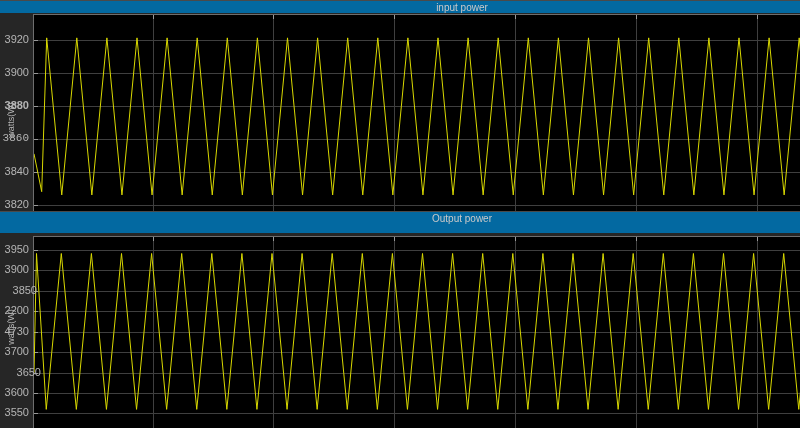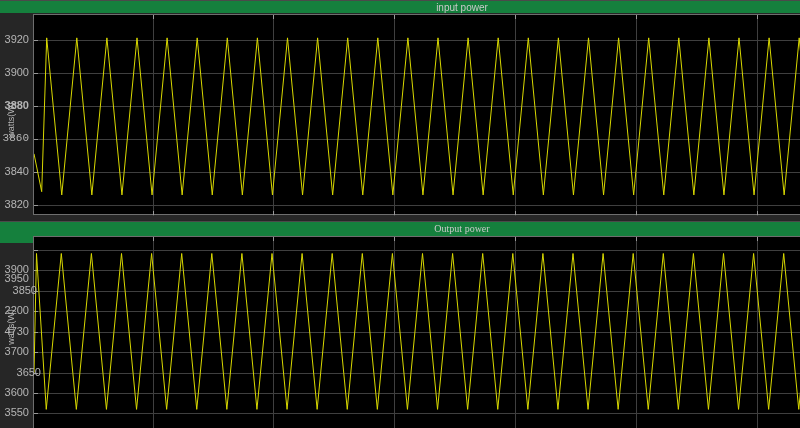--- a/index.html
+++ b/index.html
@@ -4,21 +4,21 @@
 <style>
   html,body{margin:0;padding:0;}
   body{
     width:800px;height:428px;overflow:hidden;position:relative;
     background:#262626;
     font-family:"Liberation Sans", sans-serif;
   }
   .scope{position:absolute;left:0;top:0;width:800px;height:428px;}
   .titlebar{
     position:absolute;left:0;width:800px;
-    background:#15803d;border-top:1px solid #4a4a4a;
+    background:#0369a1;border-top:1px solid #4a4a4a;
     box-sizing:border-box;
   }
   .titlebar .title{
     position:absolute;left:462px;top:0;transform:translateX(-50%);
     font-size:10px;line-height:13px;color:#c9c9c9;white-space:nowrap;
   }
   .plot{
     position:absolute;background:#000;
     border-left:1px solid #6e6e6e;border-top:1px solid #6e6e6e;
     box-sizing:border-box;
@@ -82,21 +82,21 @@
   <div id="yl0" class="ylabel" style="left:-12px;top:115px;width:46px;text-align:center;">watts(W)</div>
   <div id="ticks0">
       <div class="ticklabel" style="left: 0px; top: 35.3306px;">3920</div>
       <div class="ticklabel" style="left: 0px; top: 68.2275px;">3900</div>
       <div class="ticklabel" style="left: 0px; top: 101.124px; font-weight: bold;">3880</div>
       <div class="ticklabel" style="left: 0px; top: 134.021px; font-family: Liberation Mono, monospace;">3860</div>
       <div class="ticklabel" style="left: 0px; top: 166.918px;">3840</div>
       <div class="ticklabel" style="left: 0px; top: 199.815px;">3820</div>
     </div>
 
-  <div class="titlebar" id="tb1" style="top:221px;height:22px;font-family:Liberation Serif, serif;">
+  <div class="titlebar" id="tb1" style="top:211px;height:22px;">
     <span class="title">Output power</span>
   </div>
 
   <div class="plot" id="plot1" style="left:33px;top:236px;width:767px;height:192px;">
       <svg width="767" height="192" viewBox="0 0 767 192">
         <line x1="0" y1="13.5" x2="767" y2="13.5" stroke="#3f3f3f" stroke-width="1"></line>
         <line x1="0" y1="33.5" x2="767" y2="33.5" stroke="#3f3f3f" stroke-width="1"></line>
         <line x1="0" y1="54.5" x2="767" y2="54.5" stroke="#3f3f3f" stroke-width="1"></line>
         <line x1="0" y1="74.5" x2="767" y2="74.5" stroke="#3f3f3f" stroke-width="1"></line>
         <line x1="0" y1="95.5" x2="767" y2="95.5" stroke="#3f3f3f" stroke-width="1"></line>
@@ -124,21 +124,21 @@
         <line x1="360.5" y1="0" x2="360.5" y2="4" stroke="#999999" stroke-width="1"></line>
         <line x1="481.5" y1="0" x2="481.5" y2="4" stroke="#999999" stroke-width="1"></line>
         <line x1="602.5" y1="0" x2="602.5" y2="4" stroke="#999999" stroke-width="1"></line>
         <line x1="723.5" y1="0" x2="723.5" y2="4" stroke="#999999" stroke-width="1"></line>
         <polyline points="0.00,135.54 2.50,16.49 12.25,172.36 27.30,16.49 42.35,172.36 57.40,16.49 72.45,172.36 87.50,16.49 102.55,172.36 117.60,16.49 132.65,172.36 147.70,16.49 162.75,172.36 177.80,16.49 192.85,172.36 207.90,16.49 222.95,172.36 238.00,16.49 253.05,172.36 268.10,16.49 283.15,172.36 298.20,16.49 313.25,172.36 328.30,16.49 343.35,172.36 358.40,16.49 373.45,172.36 388.50,16.49 403.55,172.36 418.60,16.49 433.65,172.36 448.70,16.49 463.75,172.36 478.80,16.49 493.85,172.36 508.90,16.49 523.95,172.36 539.00,16.49 554.05,172.36 569.10,16.49 584.15,172.36 599.20,16.49 614.25,172.36 629.30,16.49 644.35,172.36 659.40,16.49 674.45,172.36 689.50,16.49 704.55,172.36 719.60,16.49 734.65,172.36 749.70,16.49 764.75,172.36 779.80,16.49" fill="none" stroke="#d9d900" stroke-width="1"></polyline>
       </svg>
     </div>
 
   <div id="yl1" class="ylabel" style="left:-12px;top:322px;width:46px;text-align:center;">watts(W)</div>
   <div id="ticks1">
-      <div class="ticklabel" style="left: 0px; top: 244.805px; margin-top: 29px;">3950</div>
+      <div class="ticklabel" style="left: 0px; top: 244.805px;">3950</div>
       <div class="ticklabel" style="left: 0px; top: 265.261px;">3900</div>
       <div class="ticklabel" style="left: 8px; top: 285.717px;">3850</div>
       <div class="ticklabel" style="left: 0px; top: 306.173px;">2200</div>
       <div class="ticklabel" style="left: 0px; top: 326.629px;">4730</div>
       <div class="ticklabel" style="left: 0px; top: 347.085px;">3700</div>
       <div class="ticklabel" style="left: 12px; top: 367.541px;">3650</div>
       <div class="ticklabel" style="left: 0px; top: 387.997px;">3600</div>
       <div class="ticklabel" style="left: 0px; top: 408.453px;">3550</div>
     </div>
 

